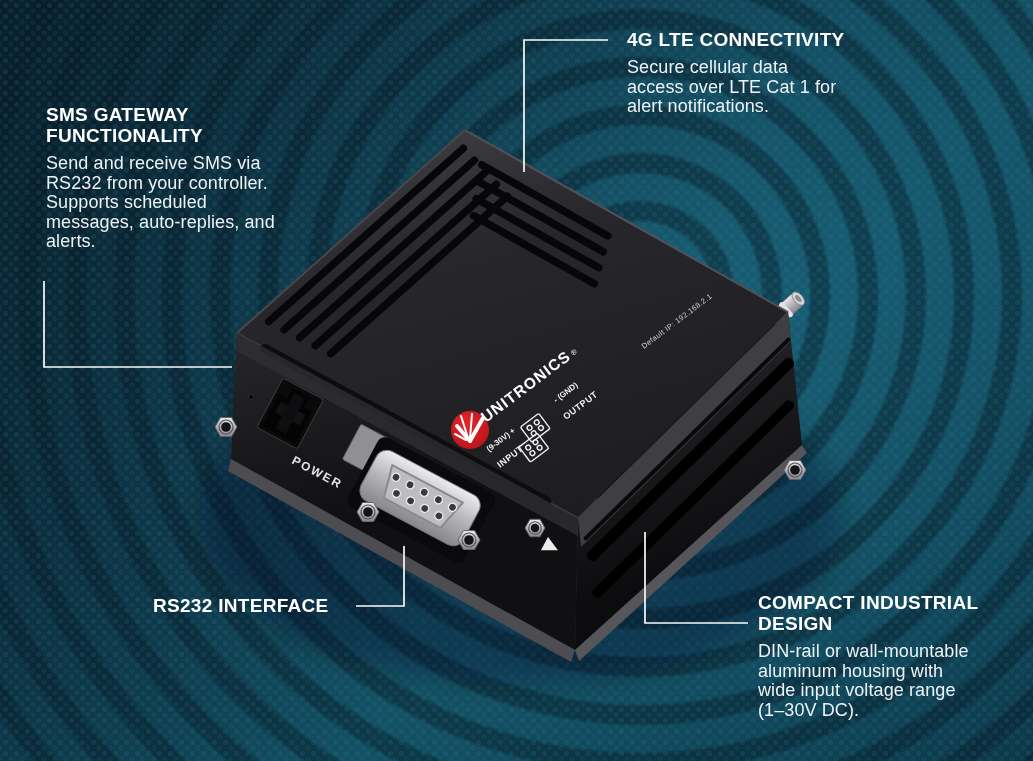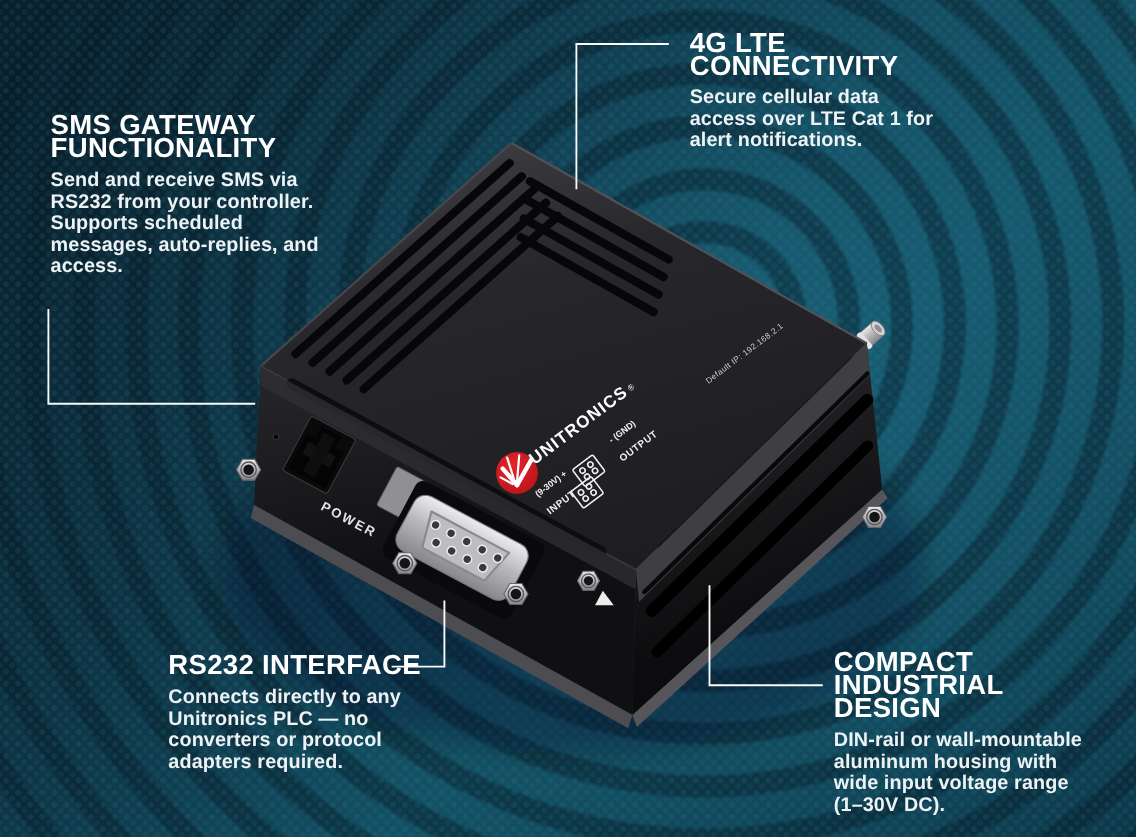--- a/index.html
+++ b/index.html
@@ -20,25 +20,25 @@
         rgba(6,27,39,0.45) 28px, rgba(6,27,39,0.45) 44px,
         rgba(6,27,39,0) 48px),
       radial-gradient(1100px 820px at 66% 40%, rgba(27,99,122,0.75), rgba(13,52,68,0) 62%),
       linear-gradient(135deg,#0c2b3a 0%,#0f394b 35%,#135063 62%,#0d3749 100%);
     background-size: 11px 11px, 11px 11px, auto, auto, auto, auto;
     background-position: 0 0, 5.5px 5.5px, 0 0, 0 0, 0 0, 0 0;
   }
   .scene{position:absolute;inset:0;}
   .callout{position:absolute;color:#fff;}
   .callout h2{
-    margin:0 0 8px 0;font-size:25px;font-weight:700;line-height:21px;
+    margin:0 0 8px 0;font-size:19px;font-weight:700;line-height:21px;
     letter-spacing:0.3px;white-space:pre-line;color:#ffffff;
   }
   .callout p{
-    margin:0;font-size:18px;font-weight:700;line-height:19.5px;
+    margin:0;font-size:18px;font-weight:400;line-height:19.5px;
     letter-spacing:0.1px;white-space:pre-line;color:#edf3f5;
   }
   #co-sms{left:46px;top:104px;width:250px;}
   #co-lte{left:627px;top:29px;width:260px;}
   #co-rs232{left:153px;top:595px;width:250px;}
   #co-compact{left:758px;top:592px;width:265px;}
   svg text{font-family:"Liberation Sans",sans-serif;}
 </style>
 </head>
 <body>
@@ -223,36 +223,32 @@
     </g>
   </svg>
 
   <div class="callout" id="co-sms">
     <h2>SMS GATEWAY
 FUNCTIONALITY</h2>
     <p>Send and receive SMS via
 RS232 from your controller.
 Supports scheduled
 messages, auto-replies, and
-access.</p>
+alerts.</p>
   </div>
 
   <div class="callout" id="co-lte">
     <h2>4G LTE CONNECTIVITY</h2>
     <p>Secure cellular data
 access over LTE Cat 1 for
 alert notifications.</p>
   </div>
 
   <div class="callout" id="co-rs232">
     <h2>RS232 INTERFACE</h2>
-    <p>Connects directly to any
-Unitronics PLC — no
-converters or protocol
-adapters required.</p>
   </div>
 
   <div class="callout" id="co-compact">
     <h2>COMPACT INDUSTRIAL
 DESIGN</h2>
     <p>DIN-rail or wall-mountable
 aluminum housing with
 wide input voltage range
 (1–30V DC).</p>
   </div>

